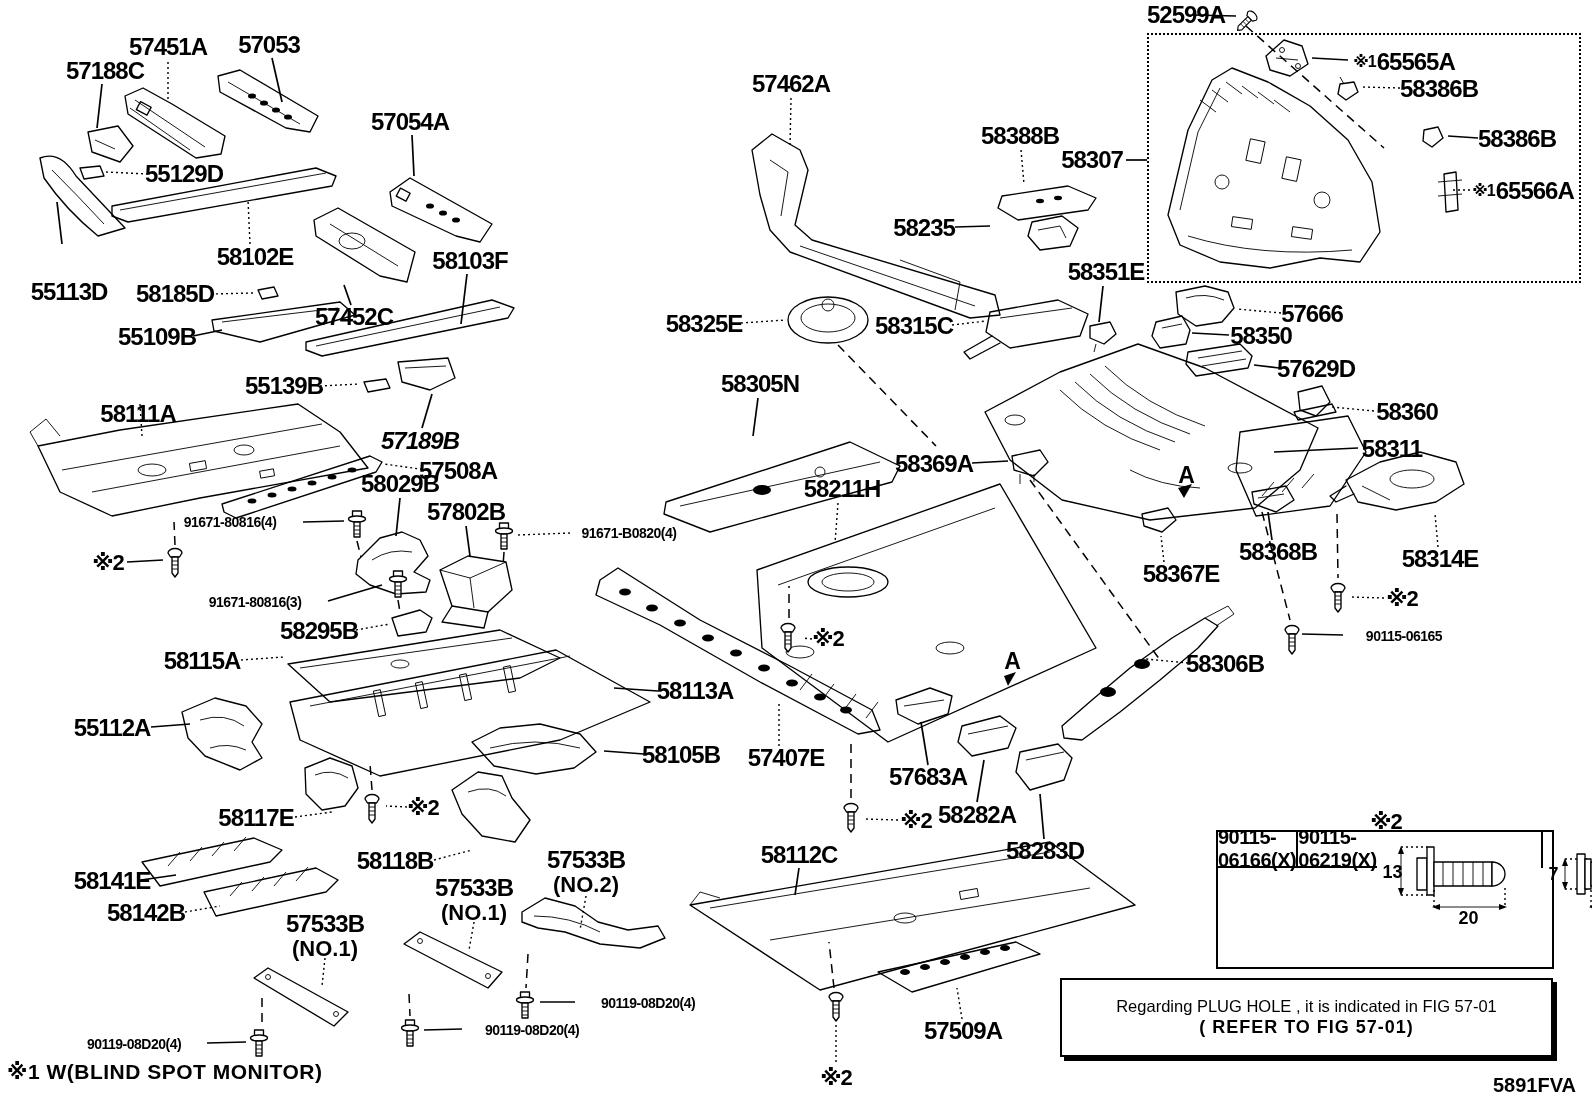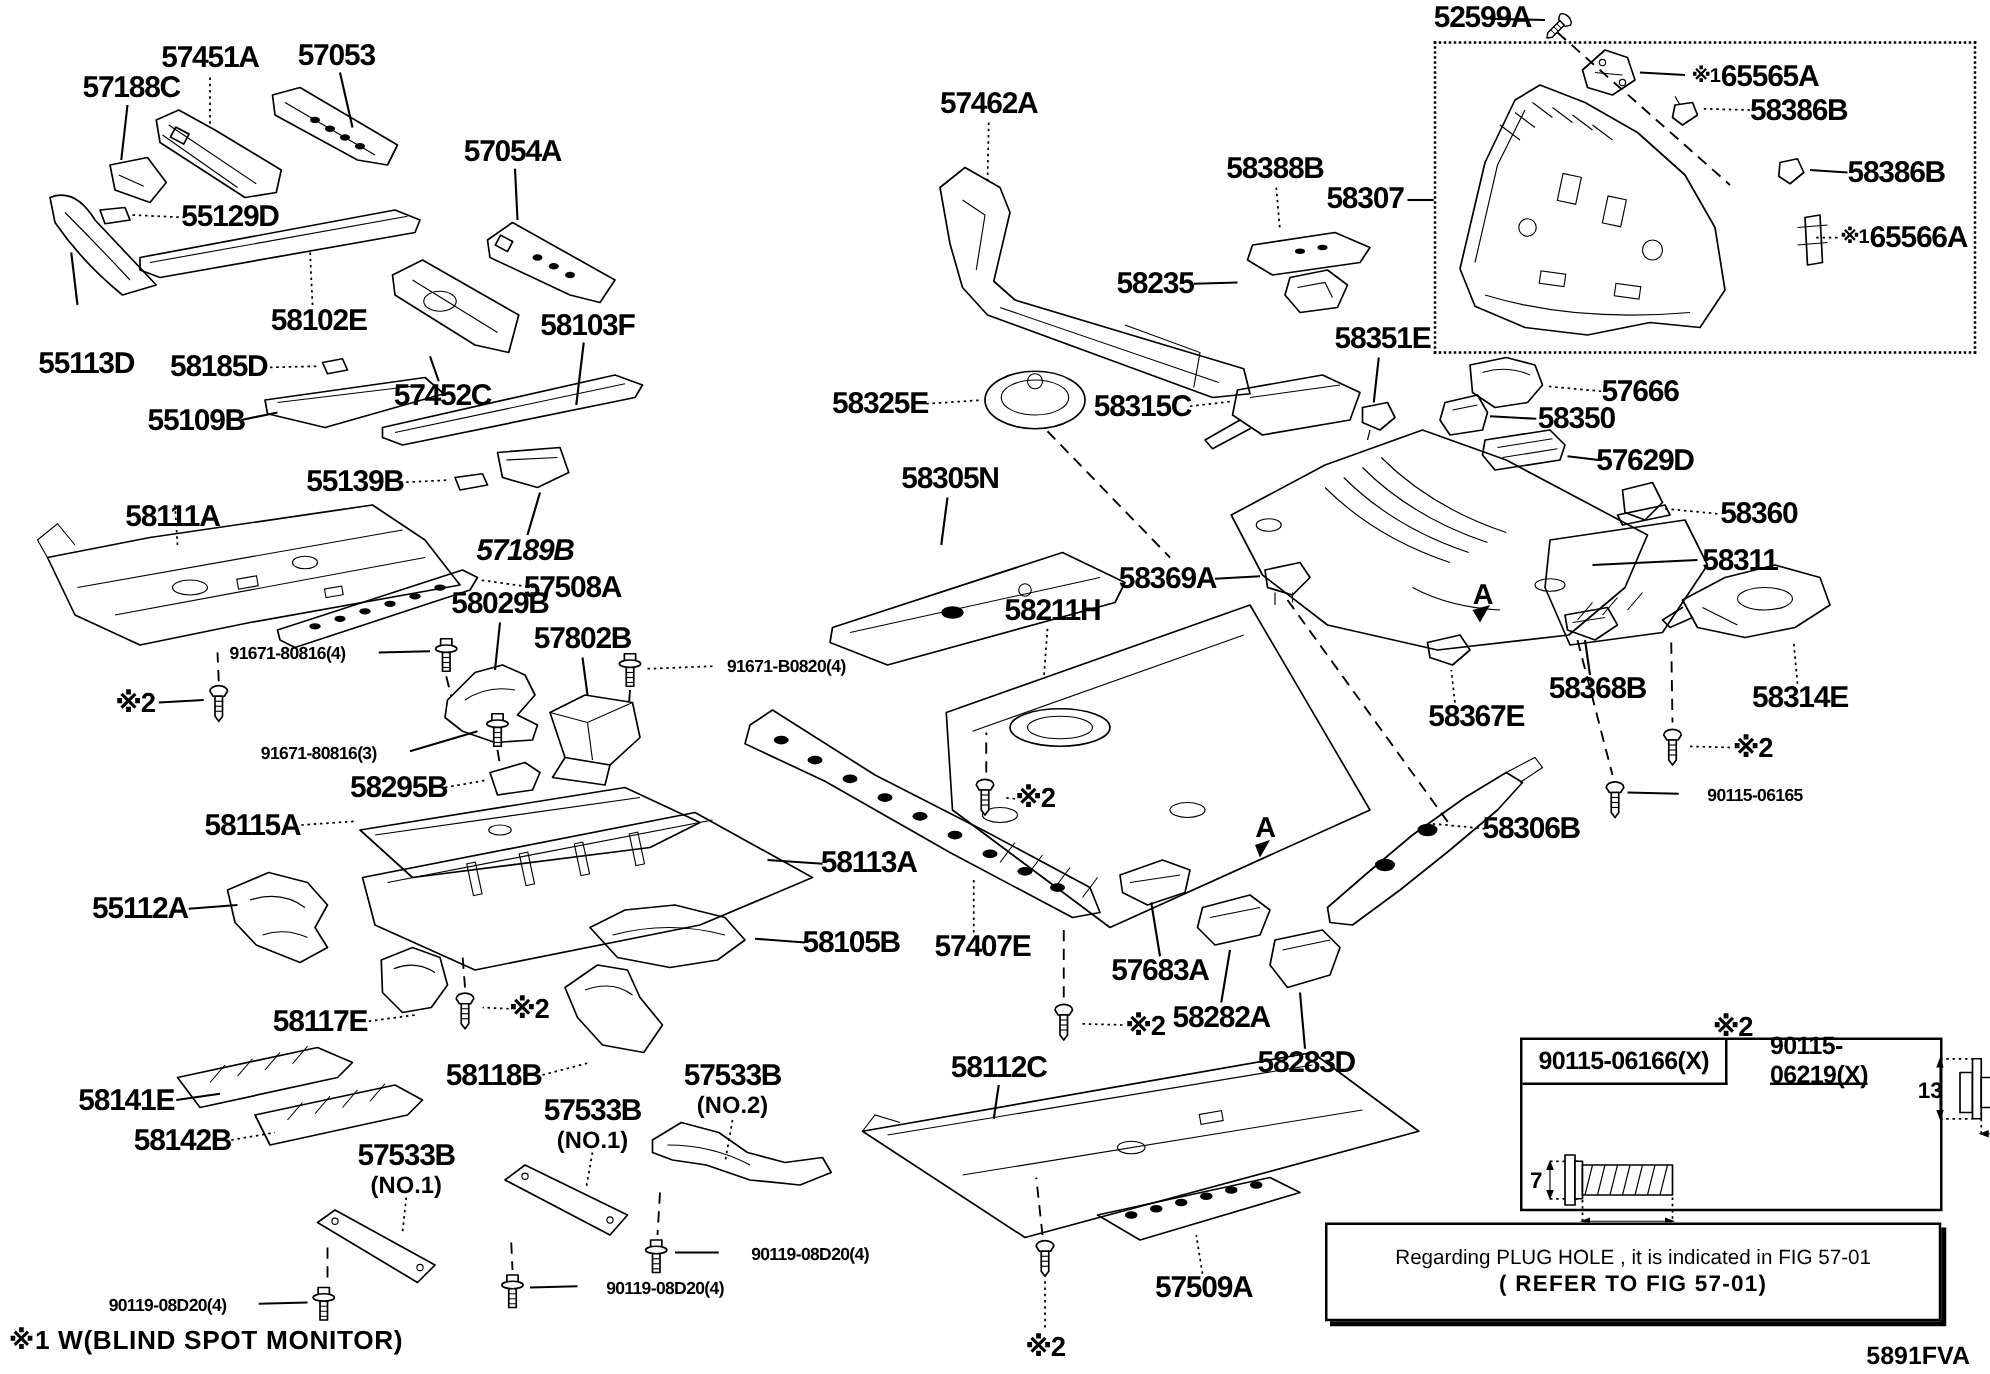--- a/index.html
+++ b/index.html
@@ -3,37 +3,37 @@
 <meta charset="utf-8">
 <style>
   html,body{margin:0;padding:0;background:#fff;}
   #stage{position:relative;width:1592px;height:1099px;background:#fff;overflow:hidden;
          font-family:"Liberation Sans","DejaVu Sans",sans-serif;}
   #art{position:absolute;left:0;top:0;}
   
   .lbl{position:absolute;transform:translate(-50%,-50%);text-align:center;color:#000;
        font:700 24px/1.02 "Liberation Sans","DejaVu Sans",sans-serif;letter-spacing:-1px;white-space:nowrap;}
   .lbl.long{font-size:14px;letter-spacing:-0.5px;}
-  .lbl .sub{font-size:19px;font-weight:700;letter-spacing:0;margin-top:2px;}
+  .lbl .sub{font-size:22px;font-weight:700;letter-spacing:0;margin-top:2px;}
   .lbl .pre{font-size:16px;font-weight:700;vertical-align:3px;margin-right:1px;}
   .lbl.sym{font-size:22px;}
   .lbl.marker{font-size:23px;font-weight:800;}
   
   #inset-box{position:absolute;left:1147px;top:33px;width:430px;height:246px;
              border:2px dotted #000;}
   
   #note-box{position:absolute;left:1060px;top:978px;width:489px;height:75px;background:#fff;
             border:2px solid #000;box-shadow:4px 4px 0 0 #000;
             display:flex;flex-direction:column;justify-content:center;align-items:center;gap:1px;}
   #note-box .jp{font-size:17px;font-weight:600;letter-spacing:0.5px;}
   #note-box .en{font-size:16.5px;font-weight:500;}
   #note-box .ref{font-size:18px;font-weight:800;letter-spacing:1px;}
   
   #fastener-table{position:absolute;left:1216px;top:830px;width:334px;height:135px;
-                  border:2px solid #000;display:grid;grid-template-columns:1fr 1fr 1fr;grid-template-rows:36px 1fr;gap:34px;}
+                  border:2px solid #000;display:grid;grid-template-columns:1fr 1fr 1fr 1fr;grid-template-rows:36px 1fr;}
   #fastener-table .hd{border-bottom:2px solid #000;display:flex;align-items:center;justify-content:center;
                       font:700 20px "Liberation Sans","DejaVu Sans",sans-serif;letter-spacing:-0.5px;}
   #fastener-table .hd.c1{border-right:2px solid #000;}
   #fastener-table .bd{position:relative;}
   #fastener-table .bd.c1{border-right:2px solid #000;}
   .dim{position:absolute;font:700 18px "Liberation Sans","DejaVu Sans",sans-serif;}
   
   #footnote{position:absolute;left:7px;top:1060px;font:600 21px "Liberation Sans","DejaVu Sans",sans-serif;letter-spacing:0.5px;}
   #figure-code{position:absolute;right:16px;top:1074px;font:600 20px "Liberation Sans","DejaVu Sans",sans-serif;}
   
@@ -447,21 +447,21 @@
       <div class="lbl" style="left: 319px; top: 631px;">58295B</div>
       <div class="lbl" style="left: 202px; top: 661px;">58115A</div>
       <div class="lbl" style="left: 112px; top: 728px;">55112A</div>
       <div class="lbl" style="left: 695px; top: 691px;">58113A</div>
       <div class="lbl" style="left: 681px; top: 755px;">58105B</div>
       <div class="lbl" style="left: 786px; top: 758px;">57407E</div>
       <div class="lbl sym" style="left: 828px; top: 639px;">※2</div>
       <div class="lbl" style="left: 256px; top: 818px;">58117E</div>
       <div class="lbl sym" style="left: 423px; top: 808px;">※2</div>
       <div class="lbl" style="left: 395px; top: 861px;">58118B</div>
-      <div class="lbl" style="left: 101px; top: 881px;">58141E</div>
+      <div class="lbl" style="left: 112px; top: 881px;">58141E</div>
       <div class="lbl" style="left: 146px; top: 913px;">58142B</div>
       <div class="lbl" style="left: 586px; top: 872px;">57533B<div class="sub">(NO.2)</div></div>
       <div class="lbl" style="left: 474px; top: 900px;">57533B<div class="sub">(NO.1)</div></div>
       <div class="lbl" style="left: 325px; top: 936px;">57533B<div class="sub">(NO.1)</div></div>
       <div class="lbl long" style="left: 134px; top: 1044px;">90119-08D20(4)</div>
       <div class="lbl long" style="left: 532px; top: 1030px;">90119-08D20(4)</div>
       <div class="lbl long" style="left: 648px; top: 1003px;">90119-08D20(4)</div>
       <div class="lbl" style="left: 799px; top: 855px;">58112C</div>
       <div class="lbl" style="left: 928px; top: 777px;">57683A</div>
       <div class="lbl" style="left: 977px; top: 815px;">58282A</div>

